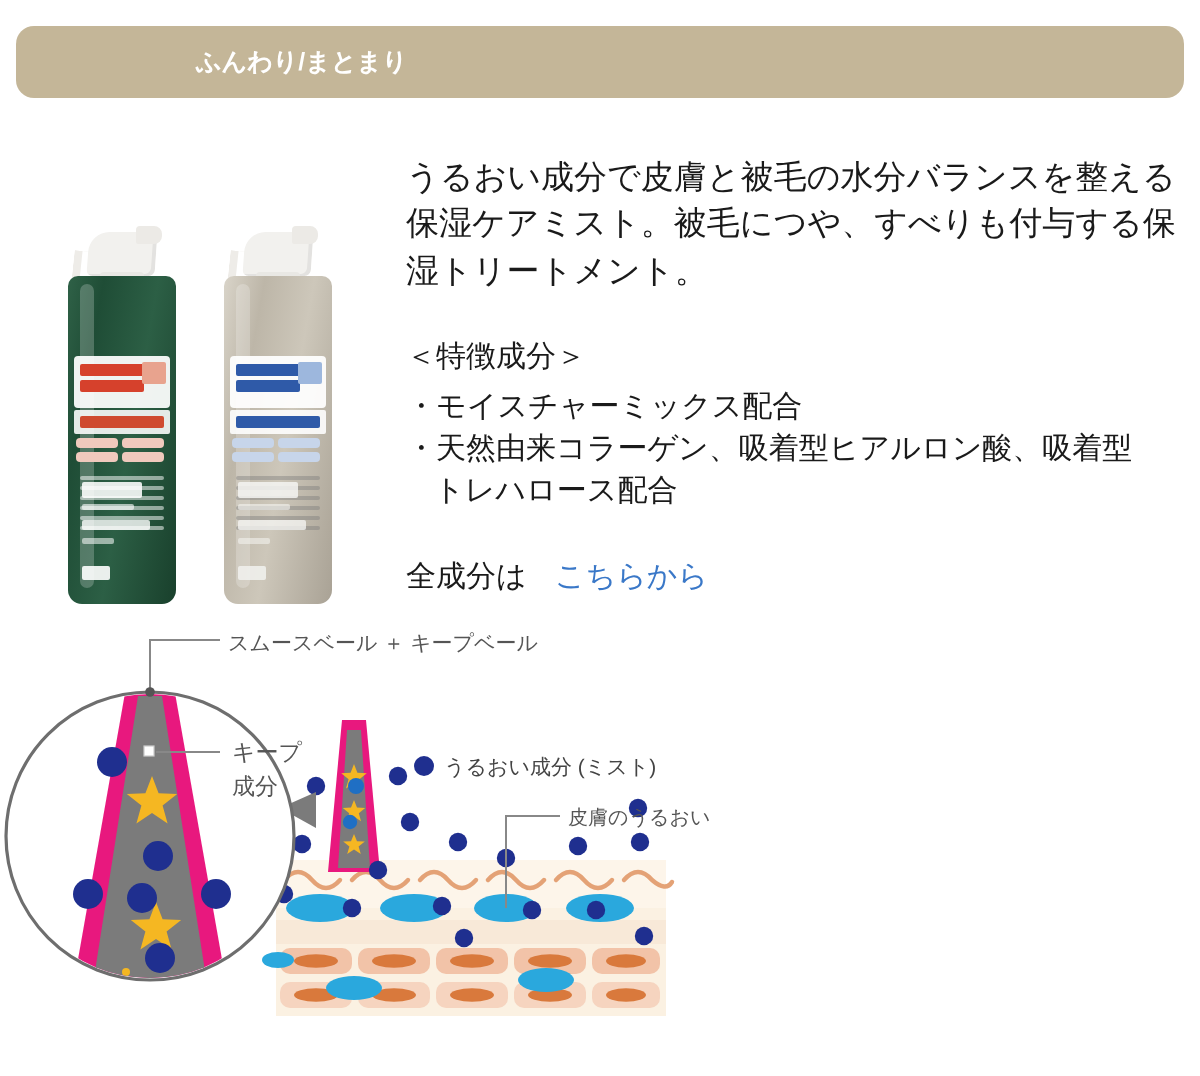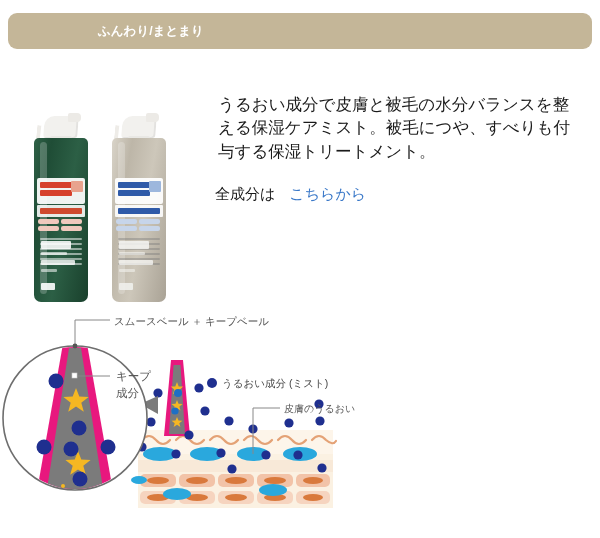--- a/index.html
+++ b/index.html
@@ -268,21 +268,21 @@
   .copy-block {
     position: absolute;
     left: 203px;
     top: 78px;
     width: 385px;
   }
   .lead {
     font-size: 16.5px;
     line-height: 1.42;
     color: #1a1a1a;
-    margin: 15px;
+    margin: 0;
   }
   .features {
     margin-top: 20px;
   }
   .features-title {
     font-size: 15px;
     line-height: 1.5;
     color: #1a1a1a;
     margin: 0 0 2px 0;
   }
@@ -292,21 +292,21 @@
     color: #1a1a1a;
     margin: 0;
     padding-left: 0;
   }
   .feature-item .cont {
     display: block;
     padding-left: 14px;
   }
   .ingredients-line {
     margin-top: 22px;
-    margin-left: 12px;
+    margin-left: 0;
     font-size: 15px;
     color: #1a1a1a;
   }
   .ingredients-link {
     color: #3a78c8;
     margin-left: 14px;
     text-decoration: none;
     cursor: pointer;
   }
 
@@ -409,20 +409,32 @@
       </div>
       <div class="lbl-logo"></div>
     </div>
   </div>
 
 </div>
 
 <div class="copy-block">
   <p class="lead">うるおい成分で皮膚と被毛の水分バランスを整える保湿ケアミスト。被毛につや、すべりも付与する保湿トリートメント。</p>
 
+  <div class="features">
+    <p class="features-title">＜特徴成分＞</p>
+
+    <p class="feature-item">
+      <span>・</span><span>モイスチャーミックス配合</span>
+    </p>
+
+    <p class="feature-item">
+      <span>・</span><span>天然由来コラーゲン、吸着型ヒアルロン酸、吸着型</span>
+      <span class="cont">トレハロース配合</span>
+    </p>
+  </div>
 
   <div class="ingredients-line">
     <span>全成分は</span><a class="ingredients-link" href="#">こちらから</a>
   </div>
 </div>
 
 <div class="diagram">
   <svg width="600" height="230" viewBox="0 0 600 230" xmlns="http://www.w3.org/2000/svg">
 
     <g>

